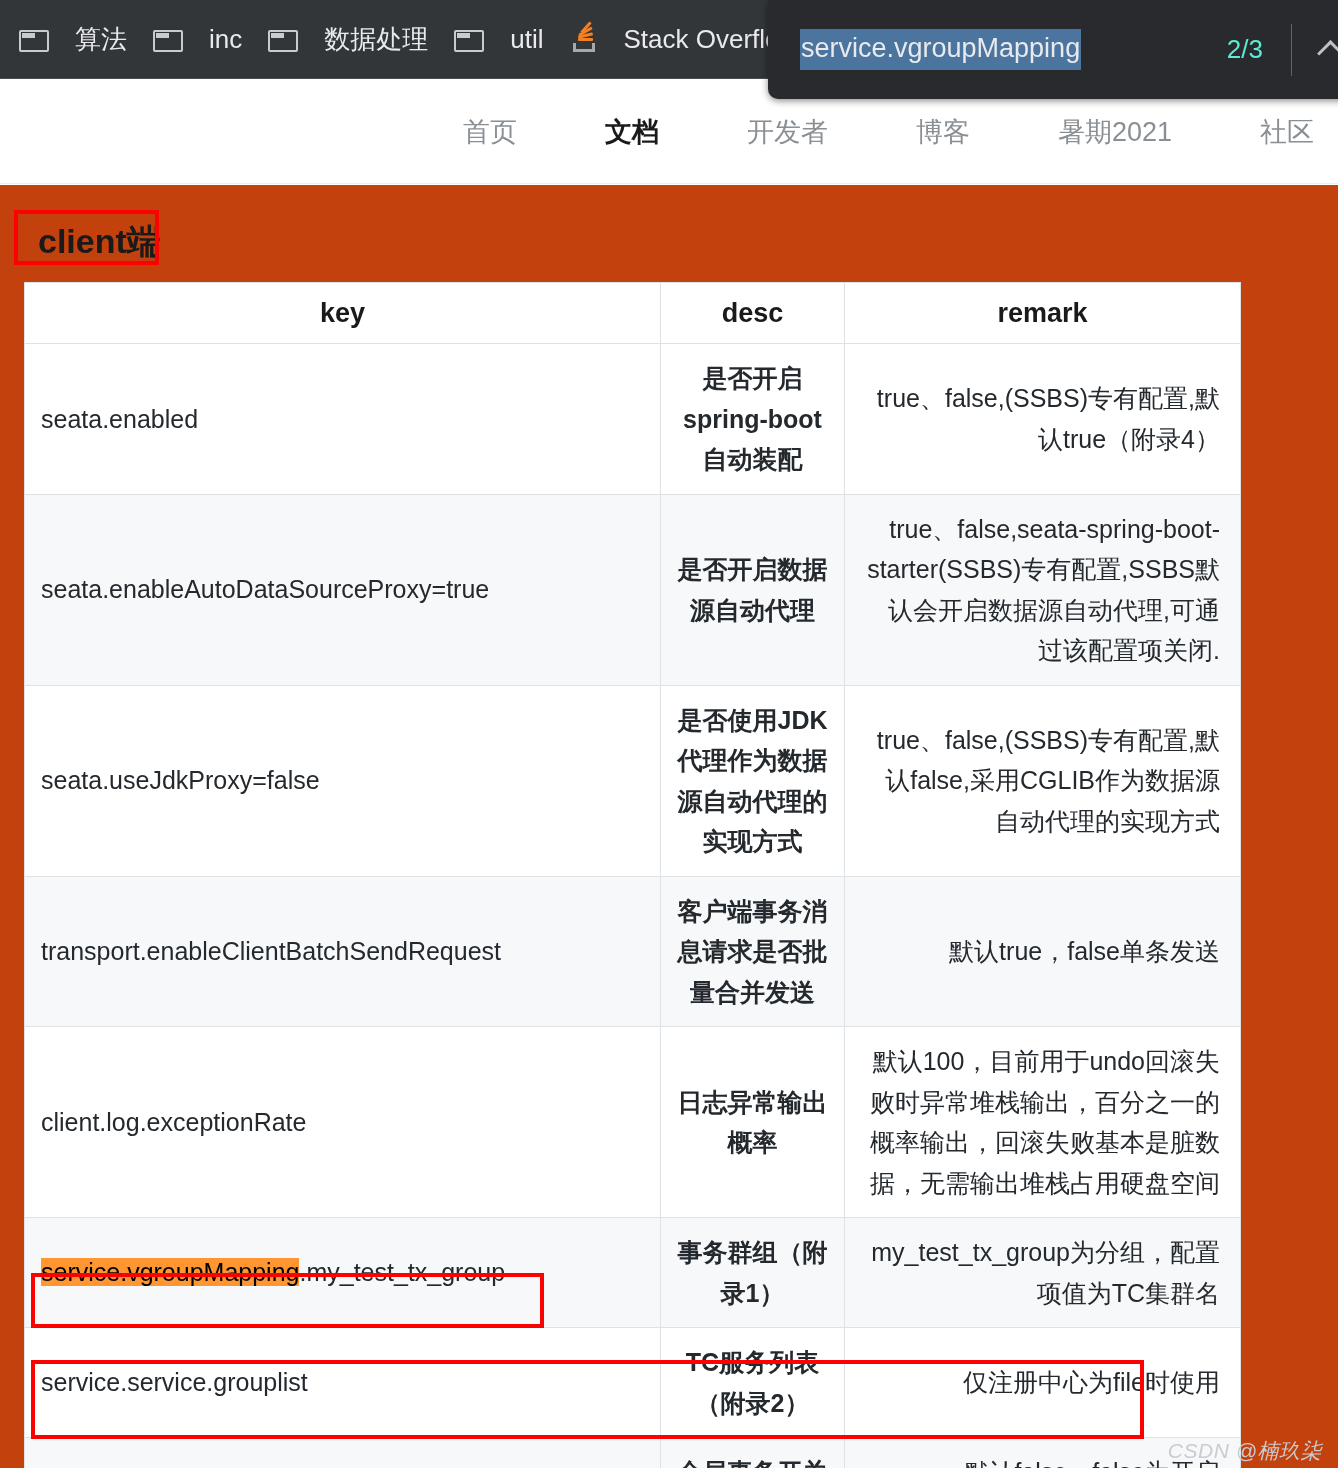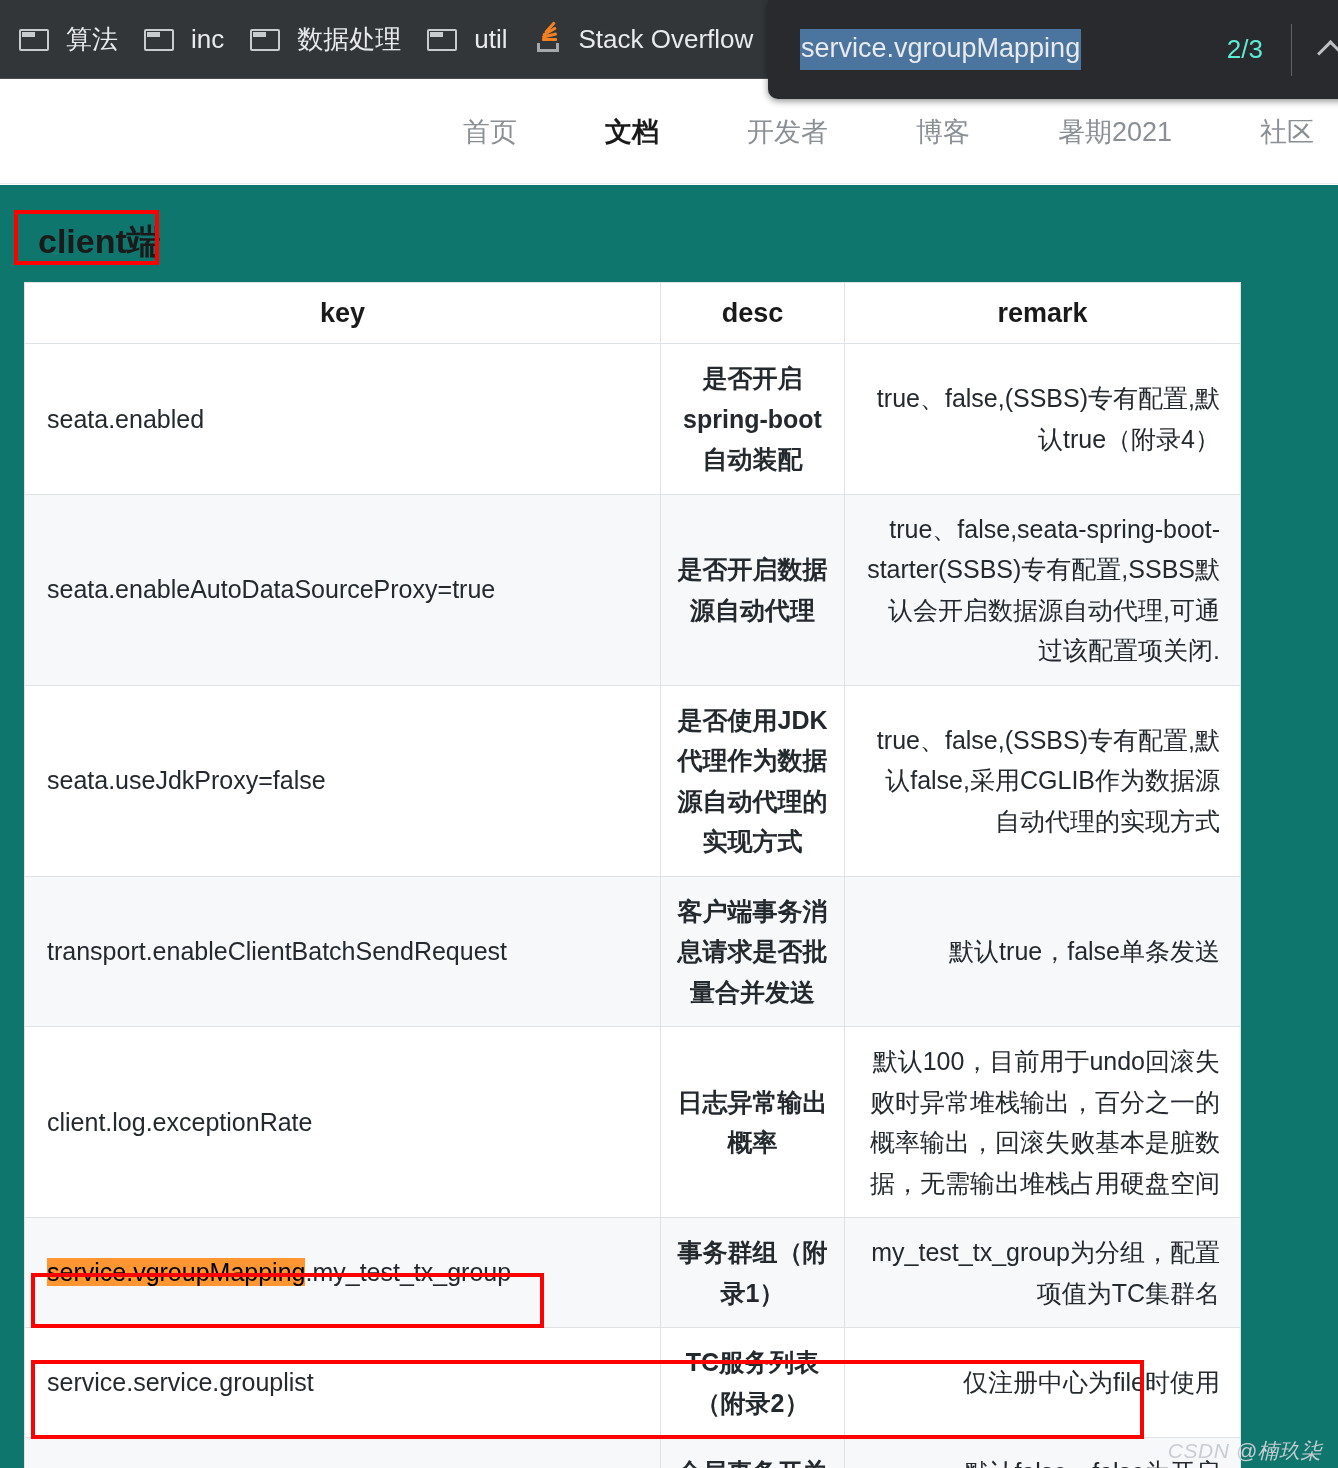--- a/index.html
+++ b/index.html
@@ -21,22 +21,22 @@
     background: #323639;
     border-bottom: 1px solid #4a4e51;
     display: flex;
     align-items: center;
     padding-left: 6px;
     gap: 0px;
     overflow: hidden;
   }
   .bm-item {
     display: flex;
-    align-items: center;
-    gap: 17px;
+    align-items: flex-end;
+    gap: 26px;
     padding: 6px 13px;
     border-radius: 4px;
     cursor: pointer;
     white-space: nowrap;
   }
   .bm-label {
     color: #e8eaed;
     font-size: 26px;
     line-height: 1;
   }
@@ -160,21 +160,21 @@
     color: #1a1a1a;
     font-weight: bold;
   }
 
   
   .content {
     position: absolute;
     top: 185px; left: 0;
     width: 1338px;
     height: 1283px;
-    background: #0f766e;
+    background: #c2410c;
     overflow: hidden;
   }
   .page-title {
     position: absolute;
     left: 24px; top: 25px;
     font-size: 34px;
     font-weight: bold;
     color: #1a1a1a;
     padding: 9px 14px 11px 14px;
   }
@@ -205,21 +205,21 @@
     font-weight: bold;
     color: #1a1a1a;
     height: 61px;
     background: #ffffff;
     padding: 6px 10px;
   }
   table.cfg td {
     font-size: 25px;
     color: #24292e;
     line-height: 1.62;
-    padding: 14px 22px;
+    padding: 14px 16px;
   }
   table.cfg td.key-cell   { text-align: left; }
   table.cfg td.desc-cell  { text-align: center; padding: 14px 12px; font-weight: bold; }
   table.cfg td.rem-cell   { text-align: right; padding: 14px 20px; }
   table.cfg tbody tr:nth-child(even) td { background: #f6f8fa; }
   table.cfg tbody tr:nth-child(odd)  td { background: #ffffff; }
 
   .hl-find {
     background: #ff9632;
     color: #000000;

